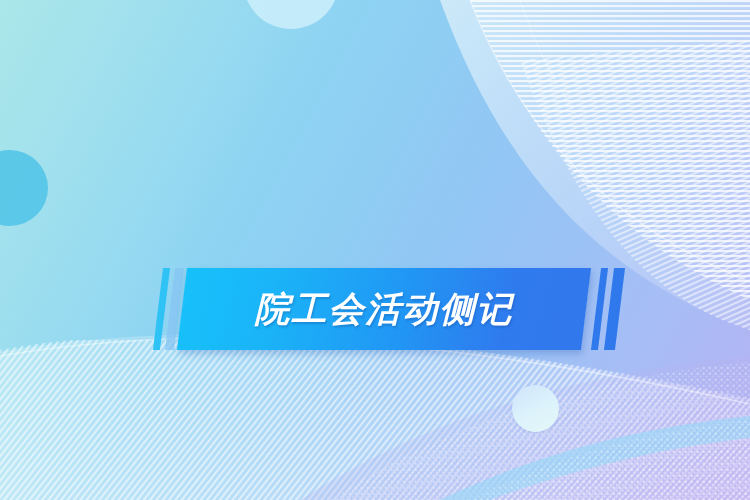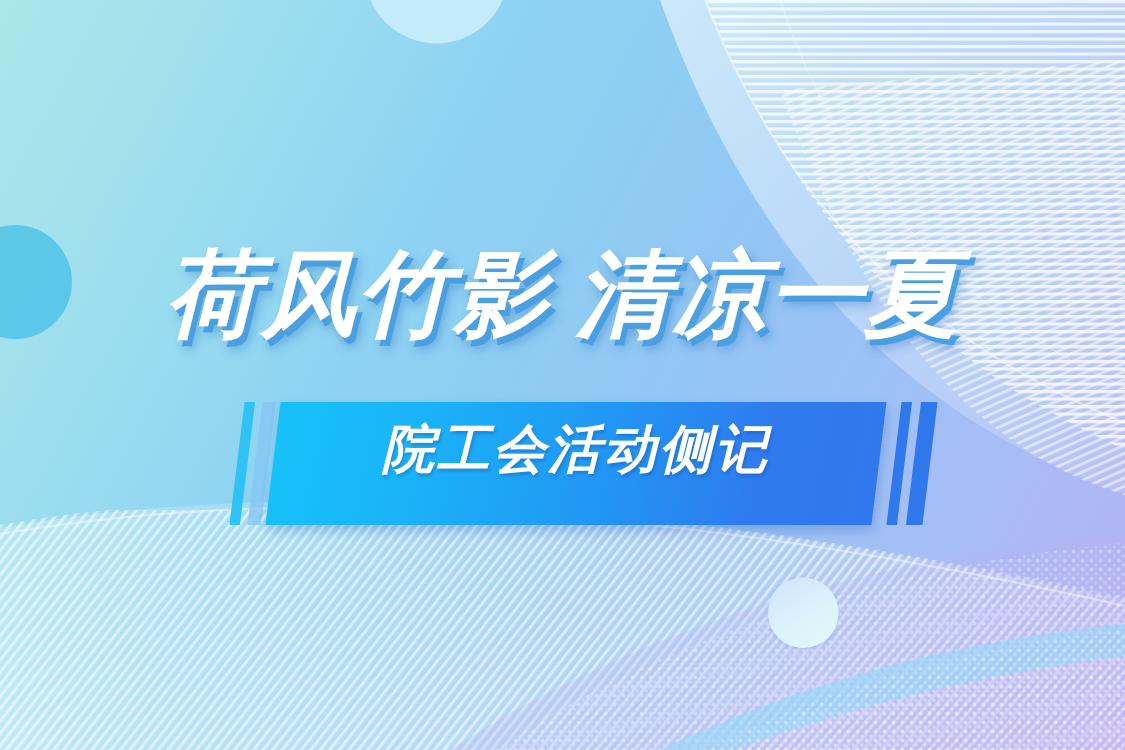--- a/index.html
+++ b/index.html
@@ -119,21 +119,21 @@
         #17c1fa 0%,
         #1ab4f8 22%,
         #2196f4 55%,
         #2f7bee 80%,
         #3178ec 100%);
     box-shadow: 2px 4px 7px rgba(40,90,180,0.28);
   }
   .ribbon-text {
     position: absolute;
     left: 182px;
-    top: 6px;
+    top: 16px;
     width: 404px;
     height: 62px;
     display: flex;
     align-items: center;
     justify-content: center;
     font-size: 35px;
     font-weight: 700;
     font-style: italic;
     letter-spacing: 2px;
     color: #ffffff;
@@ -231,23 +231,20 @@
       <path d="M470,0 C520,130 610,225 750,282" stroke="#ffffff" stroke-opacity="0.45" stroke-width="1.5" fill="none"></path>
       <path d="M520,0 C560,120 640,210 750,258" stroke="#ffffff" stroke-opacity="0.30" stroke-width="1" fill="none"></path>
       <path d="M0,356 C200,322 450,336 750,404" stroke="#ffffff" stroke-opacity="0.40" stroke-width="1.5" fill="none"></path>
     </svg>
   </div>
 
   <div class="circle circle-top"></div>
   <div class="circle circle-left"></div>
   <div class="circle circle-bottom"></div>
 
-  <div class="headline">
-    <span>荷风竹影</span><span class="gap"></span><span>清凉一夏</span>
-  </div>
 
   <div class="ribbon-group">
     <div class="slash slash-l1"></div>
     <div class="slash slash-l2"></div>
     <div class="ribbon"></div>
     <div class="slash slash-r1"></div>
     <div class="slash slash-r2"></div>
     <div class="ribbon-text">院工会活动侧记</div>
   </div>
 

